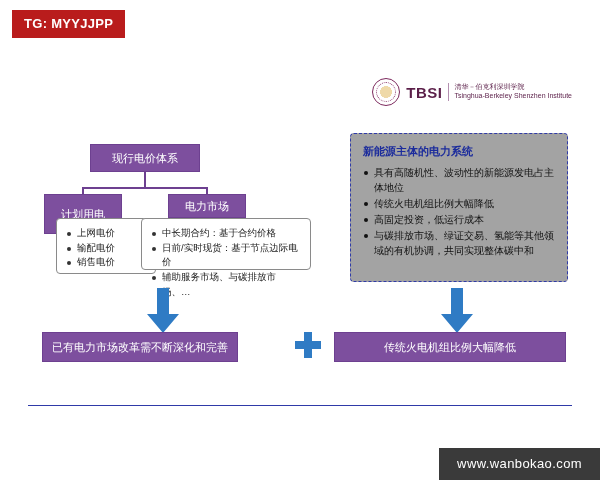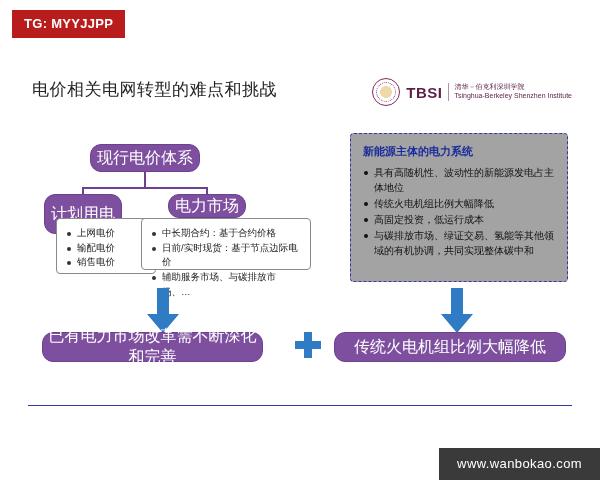--- a/index.html
+++ b/index.html
@@ -90,23 +90,23 @@
     line-height: 1.25;
     border-left: 1px solid #b48fb0;
     padding-left: 5px;
   }
 
   
   .pbox {
     position: absolute;
     background: #7d4f9e;
     border: 1px solid #6d4090;
-    border-radius: 11px;
+    border-radius: 0;
     color: #ffffff;
-    font-size: 16px;
+    font-size: 11px;
     display: flex;
     align-items: center;
     justify-content: center;
     text-align: center;
     box-sizing: border-box;
   }
 
   
   .wbox {
     position: absolute;
@@ -206,21 +206,20 @@
     background: #2f3aa8;
   }
 </style>
 </head>
 <body>
 
 <div class="slide">
 
   <div class="tg-tag">TG: MYYJJPP</div>
 
-  <div class="title">电价相关电网转型的难点和挑战</div>
 
   <div class="logo">
     <div class="logo-seal"></div>
     <div class="logo-text">TBSI</div>
     <div class="logo-cn">
       <div>清华－伯克利深圳学院</div>
       <div>Tsinghua-Berkeley Shenzhen Institute</div>
     </div>
   </div>
 
@@ -260,21 +259,21 @@
     </ul>
   </div>
 
   <svg class="arrow-down" style="left:146px; top:288px;" viewBox="0 0 34 46">
     <polygon points="11,0 23,0 23,26 33,26 17,45 1,26 11,26" fill="#2f7bc4"></polygon>
   </svg>
   <svg class="arrow-down" style="left:440px; top:288px;" viewBox="0 0 34 46">
     <polygon points="11,0 23,0 23,26 33,26 17,45 1,26 11,26" fill="#2f7bc4"></polygon>
   </svg>
 
-  <div class="pbox" style="left:42px; top:332px; width:221px; height:30px;">已有电力市场改革需不断深化和完善</div>
+  <div class="pbox" style="left:42px; top:332px; width:196px; height:30px;">已有电力市场改革需不断深化和完善</div>
 
   <div class="plus">
     <span class="h"></span>
     <span class="v"></span>
   </div>
 
   <div class="pbox" style="left:334px; top:332px; width:232px; height:30px;">传统火电机组比例大幅降低</div>
 
   <div class="rule"></div>
 

